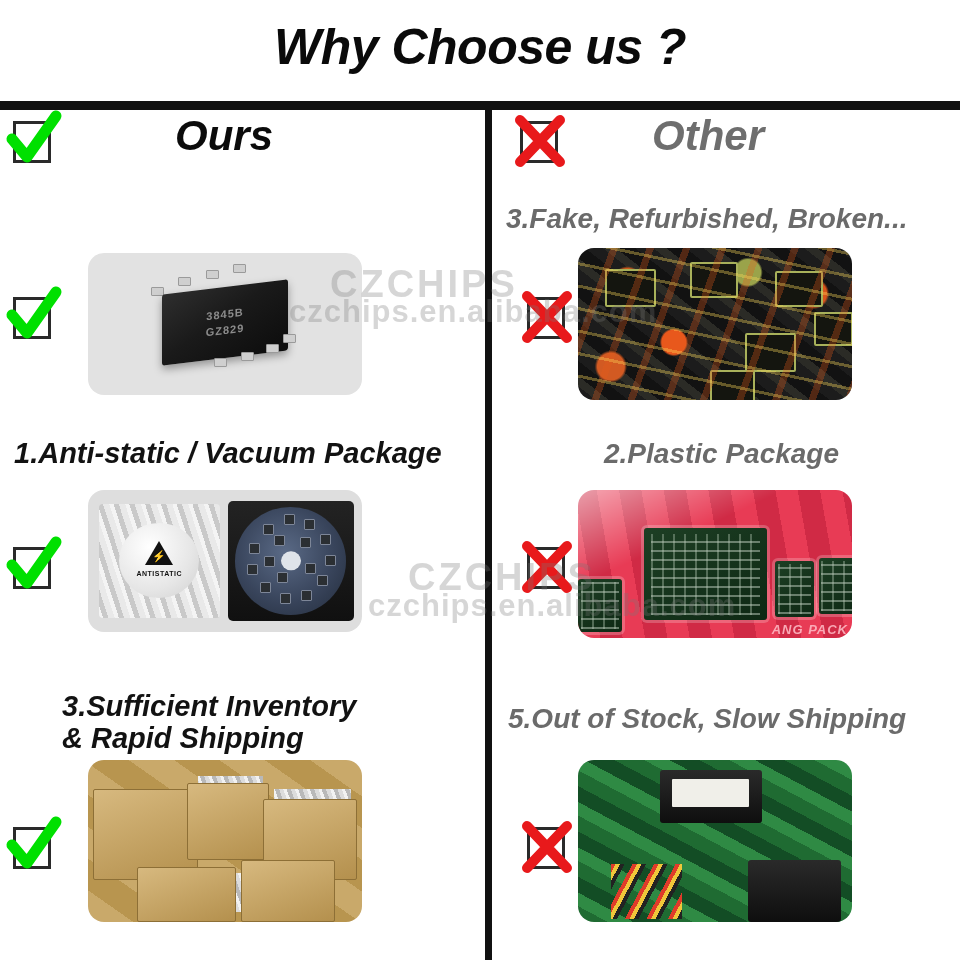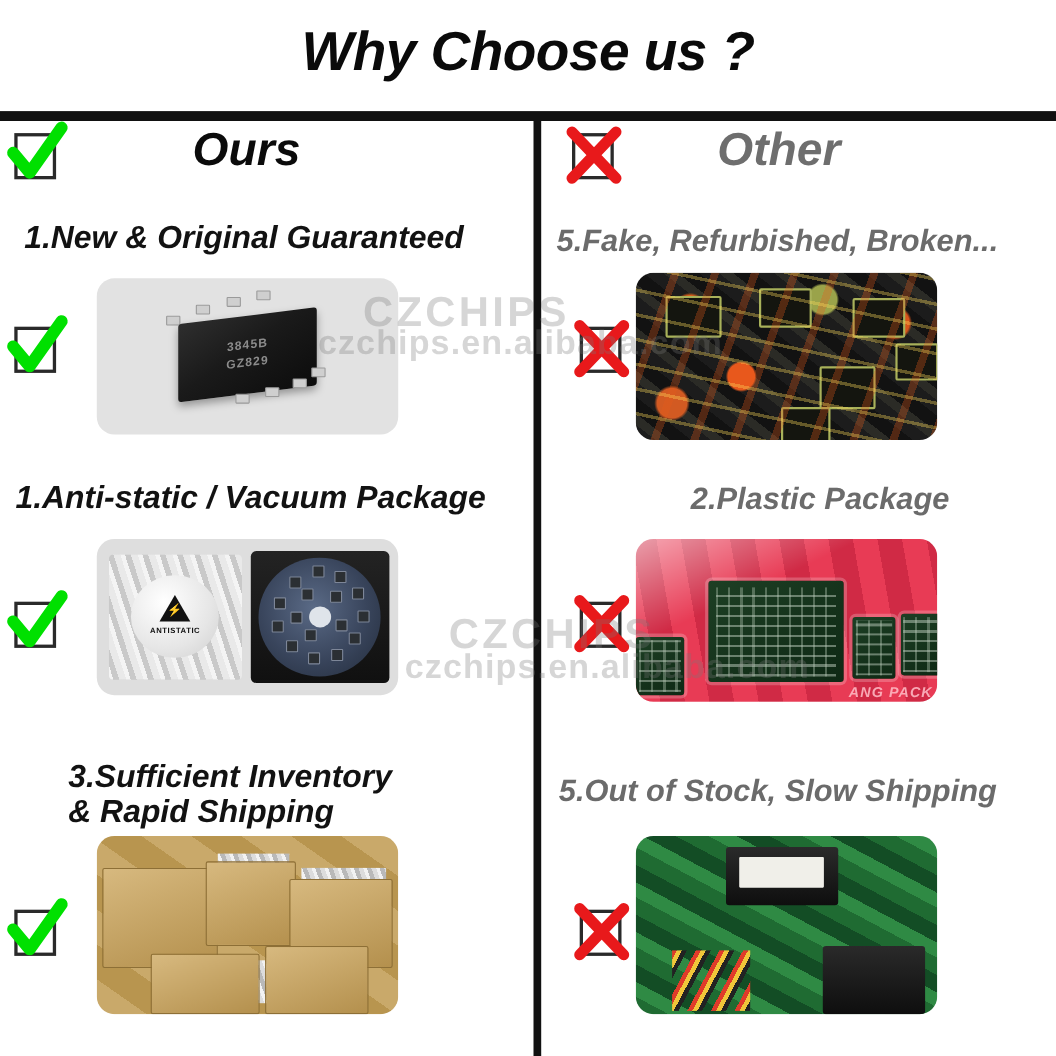--- a/index.html
+++ b/index.html
@@ -228,22 +228,21 @@
       <path d="M6 27 L21 45 L50 4" fill="none" stroke="#00e000" stroke-width="11" stroke-linecap="round" stroke-linejoin="round"></path>
     </svg>
   </div>
   <div class="mark" style="left:520px;top:818px;">
     <div class="box"></div>
     <svg viewBox="0 0 54 54">
       <path d="M7 8 L47 50 M47 8 L7 50" fill="none" stroke="#e8191b" stroke-width="10" stroke-linecap="round"></path>
     </svg>
   </div>
 
-  <div class="rowtext ours" style="left:22px;top:200px;font-size:29px;">1.New &amp; Original Guaranteed</div>
-  <div class="rowtext other" style="left:506px;top:203px;font-size:28px;">5.Fake, Refurbished, Broken...</div>
+  <div class="rowtext other" style="left:506px;top:203px;font-size:28px;">3.Fake, Refurbished, Broken...</div>
 
   <div class="photo bg-chip" style="left:88px;top:253px;width:274px;height:142px;">
     <div class="inner">
       <div class="pin" style="left:33%;top:17%;"></div>
       <div class="pin" style="left:43%;top:12%;"></div>
       <div class="pin" style="left:53%;top:8%;"></div>
       <div class="pin" style="left:23%;top:24%;"></div>
       <div class="chip-body">
         <div class="chip-txt">
           <span>3845B</span>
@@ -262,21 +261,21 @@
       <div class="die" style="left:10%;top:14%;width:17%;height:22%;"></div>
       <div class="die" style="left:41%;top:9%;width:16%;height:21%;"></div>
       <div class="die" style="left:72%;top:15%;width:16%;height:21%;"></div>
       <div class="die" style="left:61%;top:56%;width:17%;height:23%;"></div>
       <div class="die" style="left:86%;top:42%;width:13%;height:20%;"></div>
       <div class="die" style="left:48%;top:80%;width:15%;height:19%;"></div>
     </div>
   </div>
 
   <div class="rowtext ours" style="left:14px;top:437px;font-size:29px;">1.Anti-static / Vacuum Package</div>
-  <div class="rowtext other" style="left:628px;top:438px;font-size:28px;">2.Plastic Package</div>
+  <div class="rowtext other" style="left:604px;top:438px;font-size:28px;">2.Plastic Package</div>
 
   <div class="photo bg-pkg" style="left:88px;top:490px;width:274px;height:142px;">
     <div class="inner">
       <div class="bag">
         <div class="disc">
           <div class="tri"></div>
           <div class="bolt">⚡</div>
           <div class="asLabel">ANTISTATIC</div>
         </div>
       </div>

